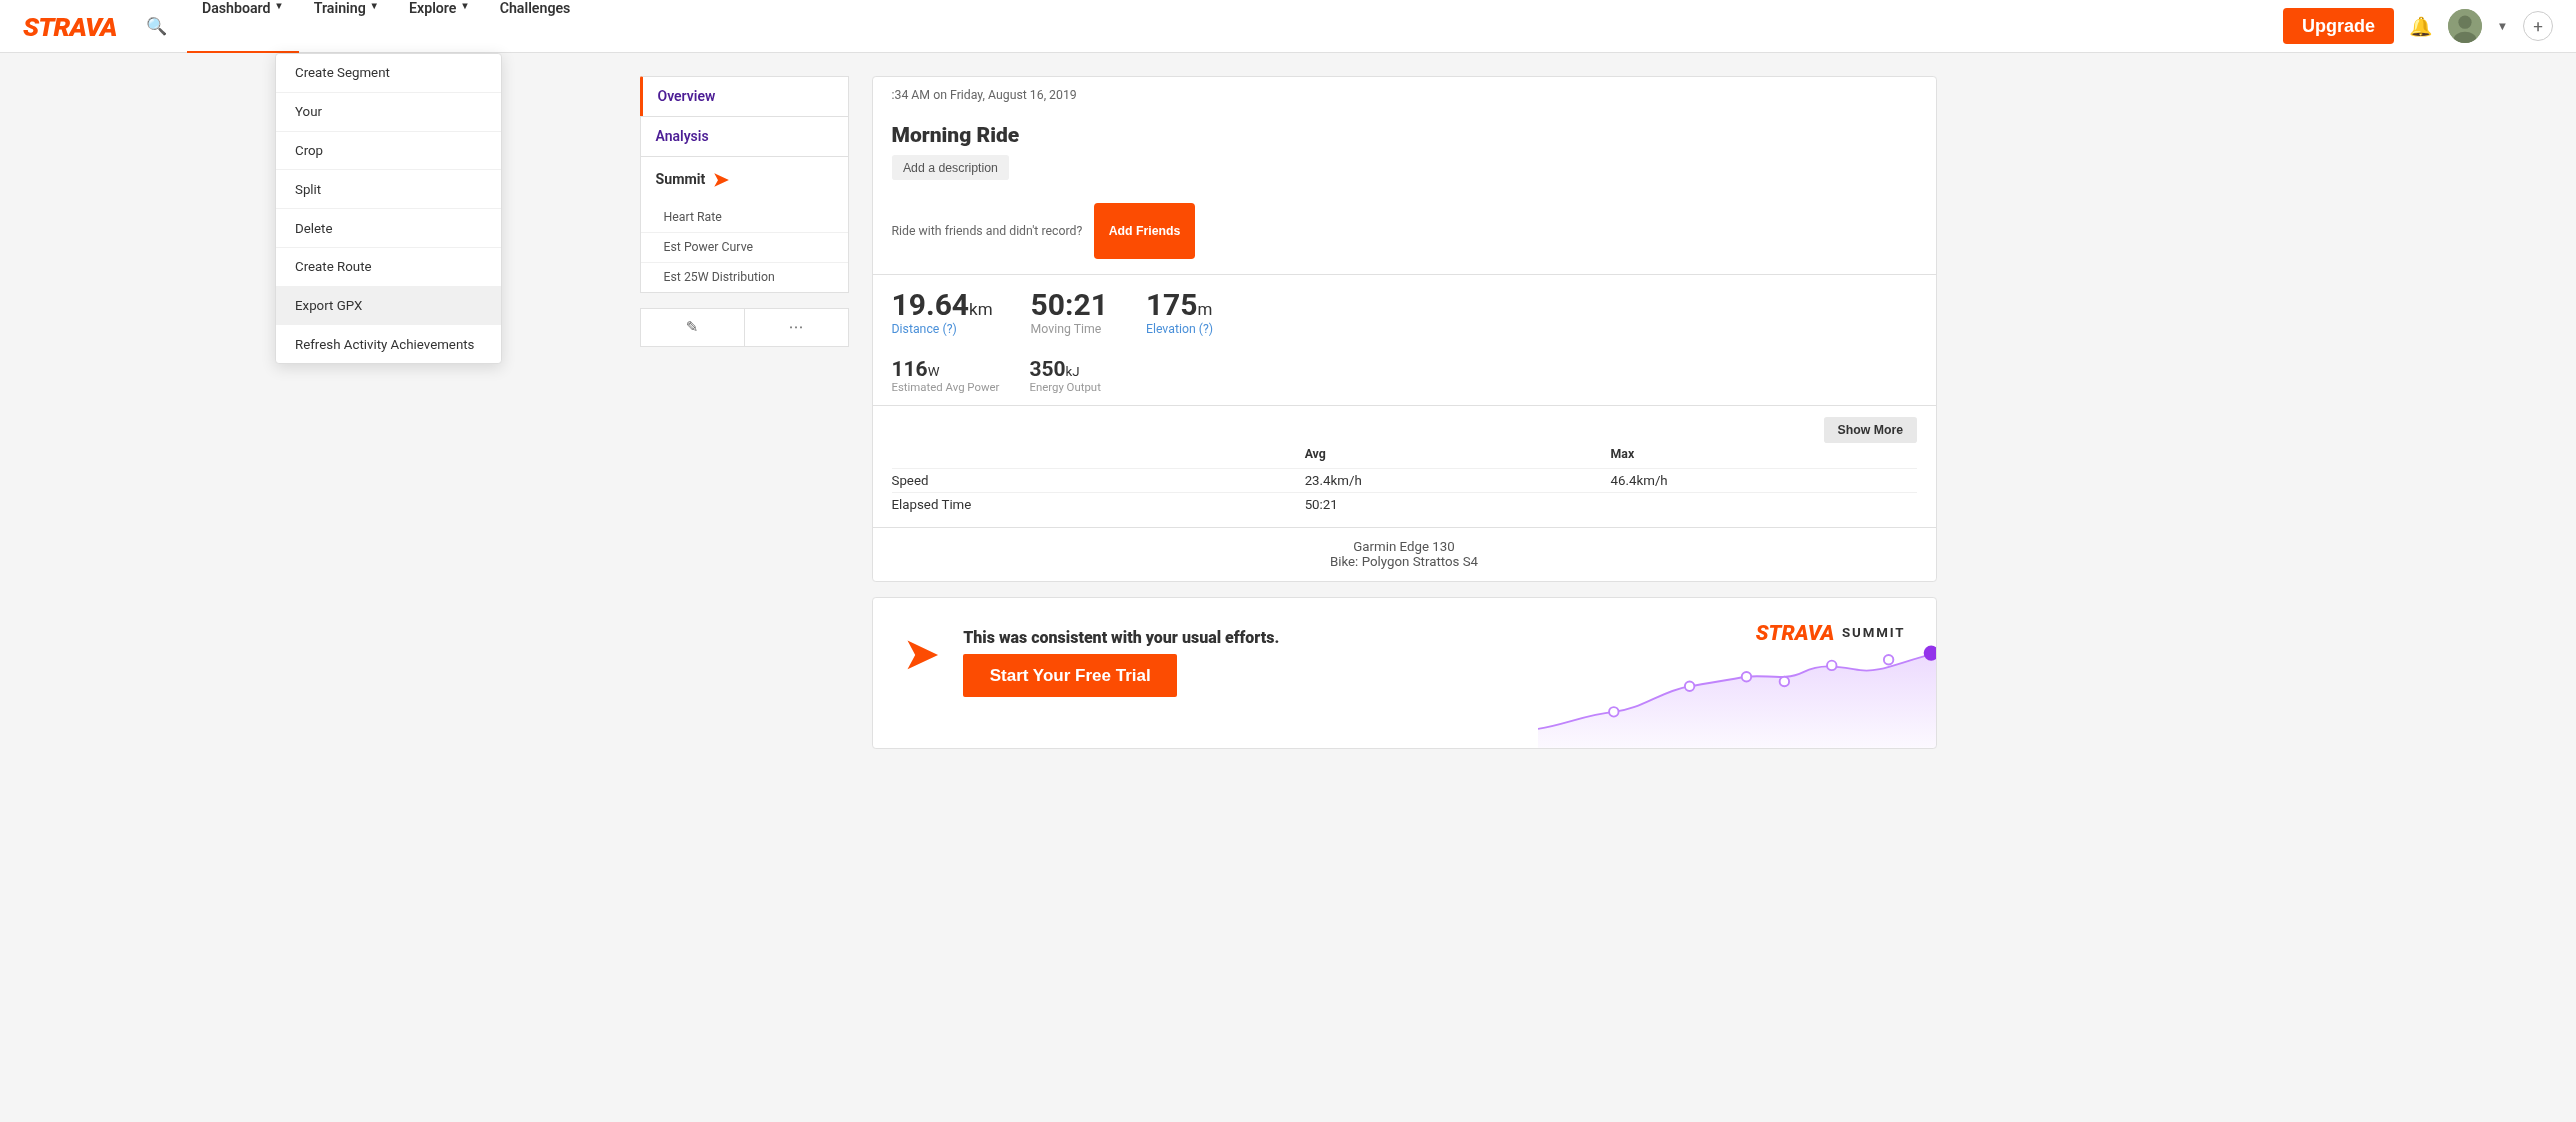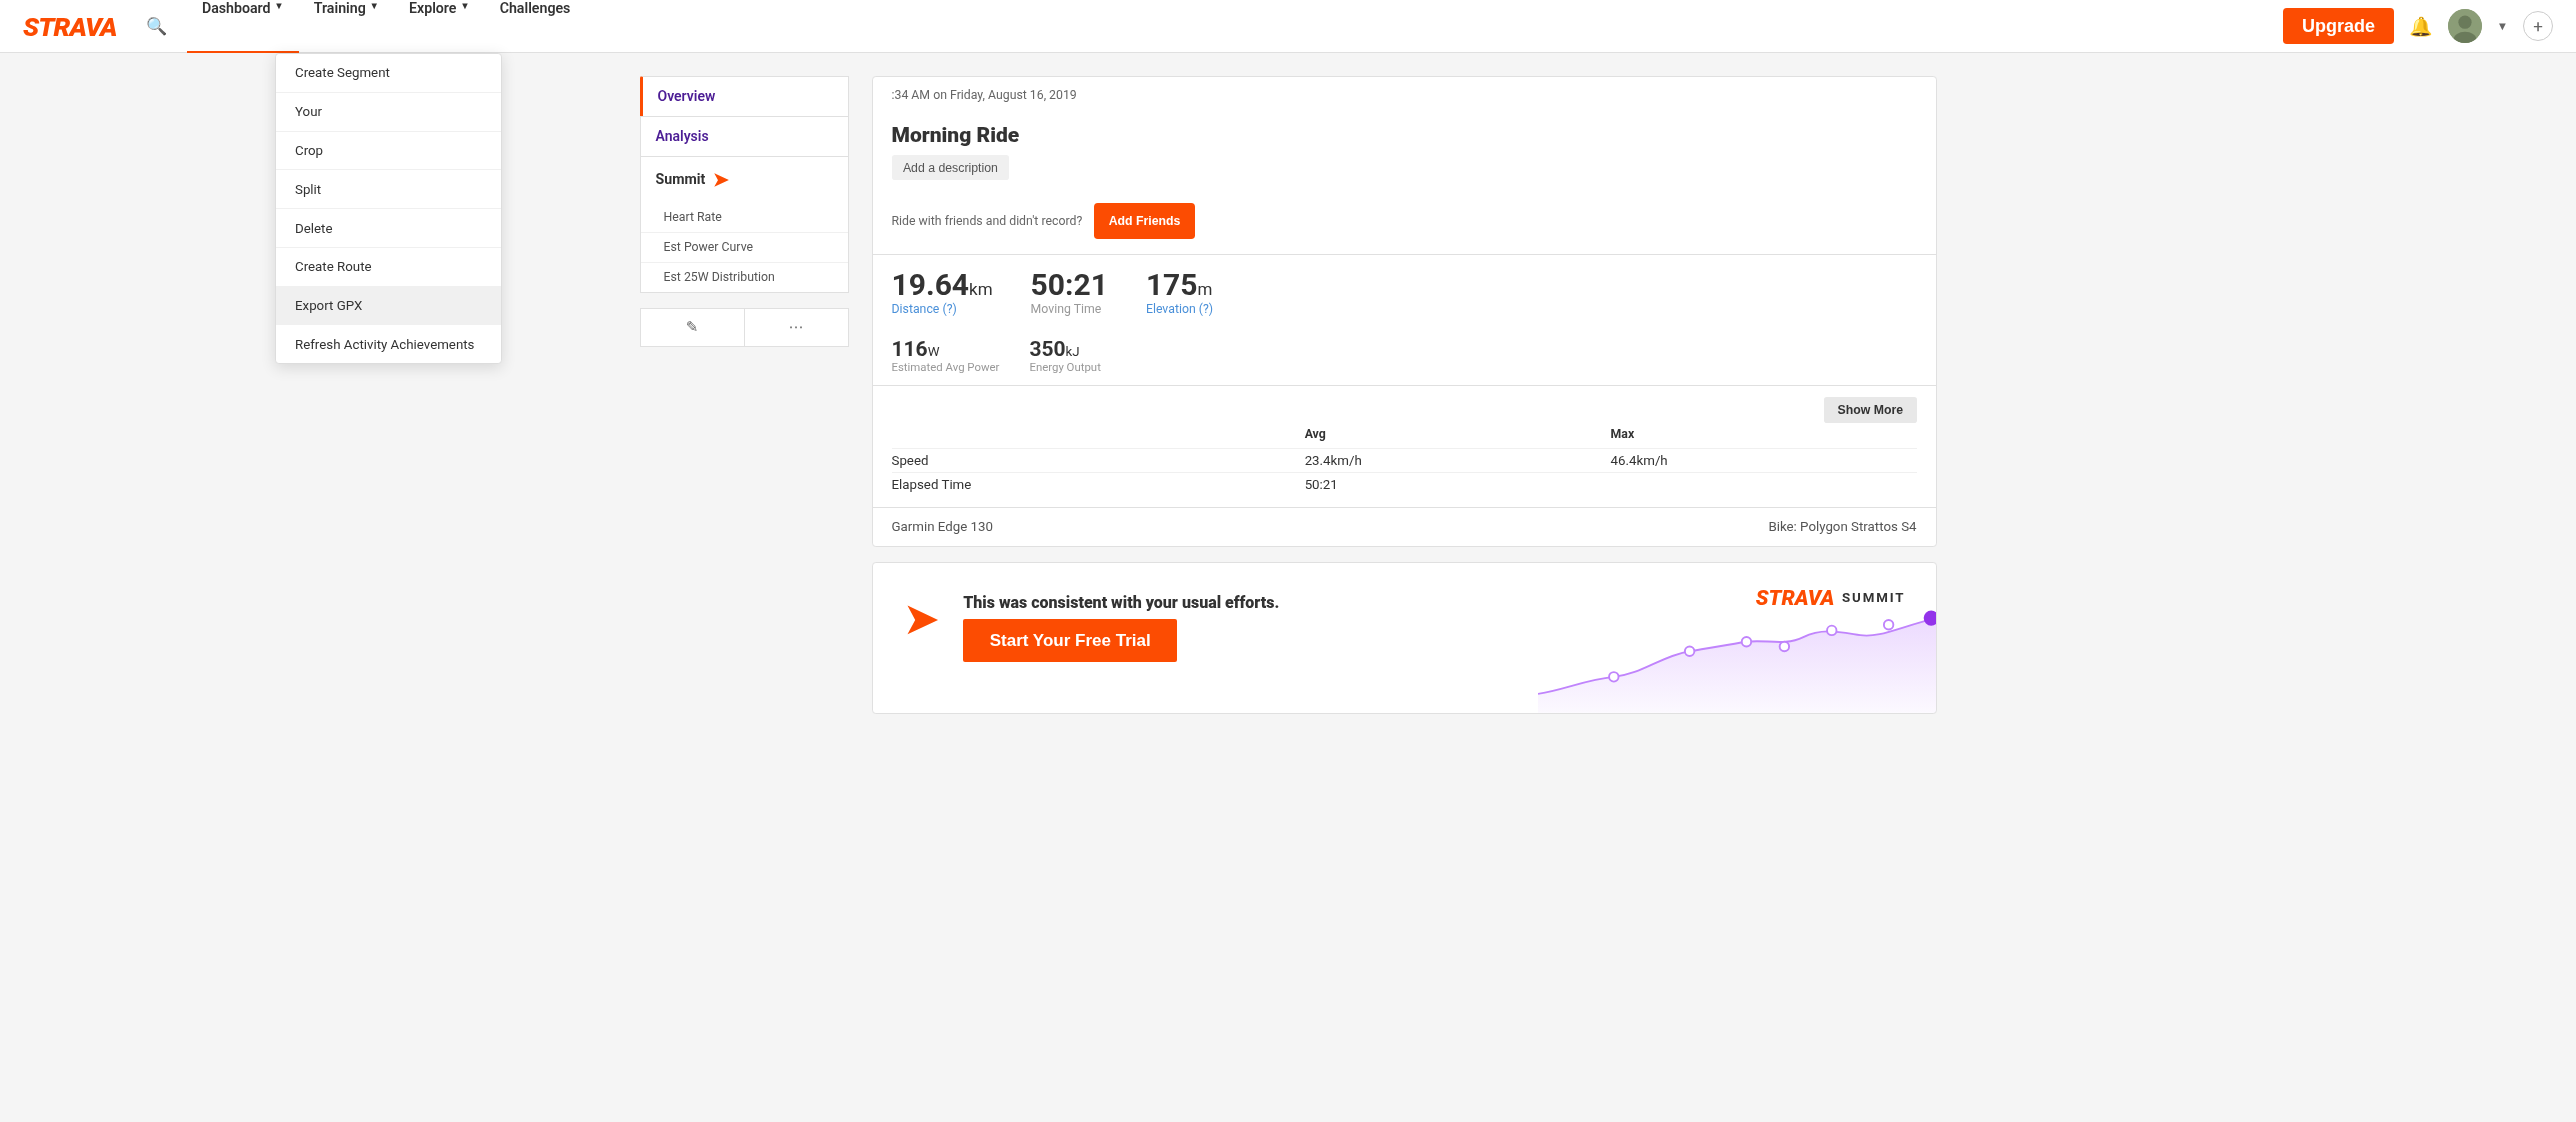--- a/index.html
+++ b/index.html
@@ -348,20 +348,21 @@
     }
 
     
     .device-row {
       padding: 11.4px 19px;
       display: flex;
       align-items: center;
       justify-content: space-between;
       font-size: 13.3px;
       color: #555;
+      flex-direction: column;
     }
 
     
     .activity-description {
       padding: 7.6px 19px 15px;
     }
     .add-desc-btn {
       background: #f0f0f0;
       border: none;
       padding: 5.7px 11.4px;
@@ -377,21 +378,21 @@
       display: flex;
       align-items: center;
       gap: 11.4px;
       font-size: 12.3px;
       color: #666;
     }
     .add-friends-btn {
       background: #fc4c02;
       color: #fff;
       border: none;
-      padding: 11px 15px;
+      padding: 21px 15px;
       font-size: 12.3px;
       font-weight: 700;
       border-radius: 3.8px;
       cursor: pointer;
     }
 
     
     .promo-card {
       background: #fff;
       border: 0.9px solid #e0e0e0;

